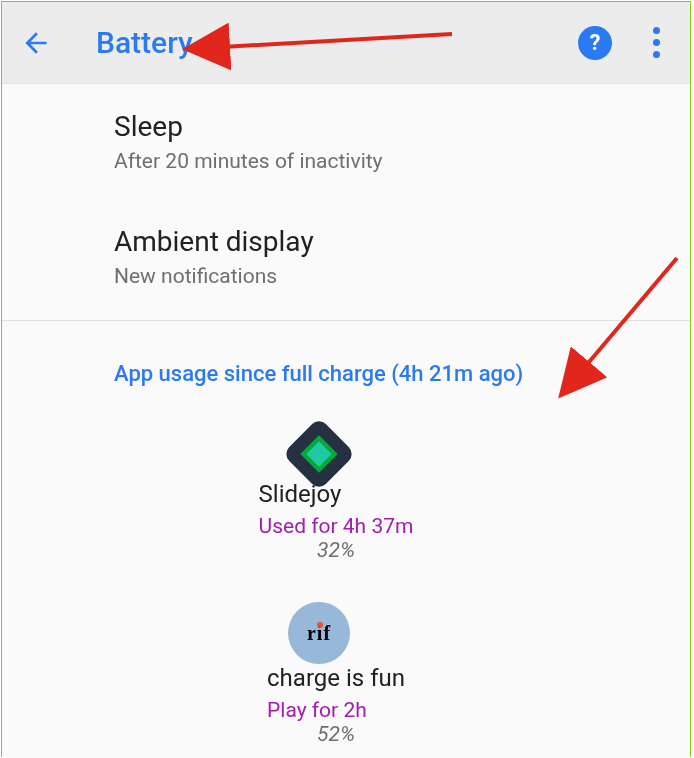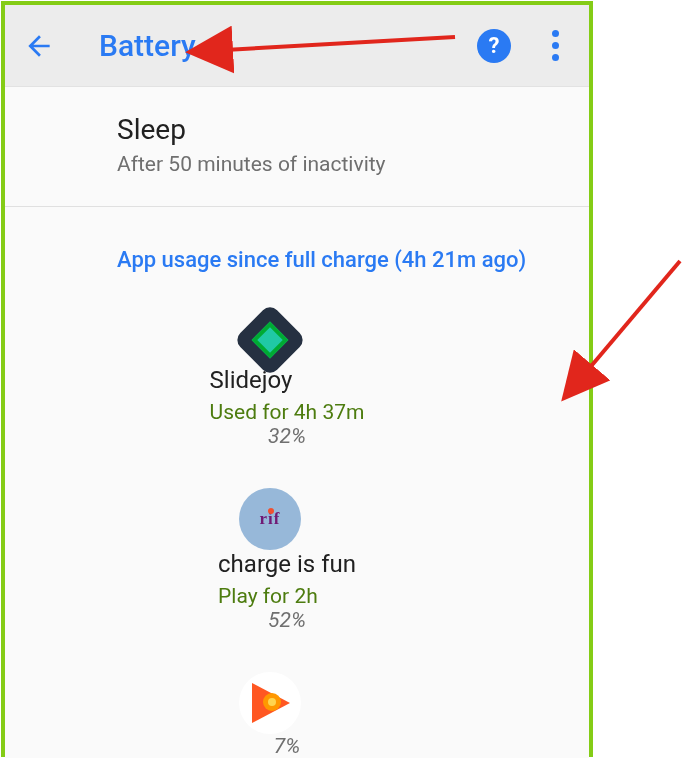--- a/index.html
+++ b/index.html
@@ -1,47 +1,47 @@
 <!DOCTYPE html>
 <html><head>
 <meta charset="utf-8">
 <style>
   * { box-sizing: border-box; margin: 0; padding: 0; }
   html, body { width: 694px; height: 758px; font-family: Roboto, "Helvetica Neue", Arial, sans-serif; background: #fff; overflow: hidden; }
-  .frame { width: 592px; height: 756px; border: 4px solid #84cc16; margin: 1px; position: relative; background: #fafafa; }
+  .frame { width: 690px; height: 756px; border: 1px solid #84cc16; margin: 1px; position: relative; background: #fafafa; }
   .appbar { height: 82px; background: #ececec; border-bottom: 1px solid #e2e2e2; display: flex; align-items: center; padding: 0 14px 0 8px; position: relative; }
   .back { width: 52px; height: 52px; display: flex; align-items: center; justify-content: center; cursor: pointer; }
   .title { flex: 0 0 auto; color: #2a7af3; font-size: 30px; font-weight: 500; margin-left: 34px; }
   .appbar-right { margin-left: auto; display: flex; align-items: center; gap: 30px; padding-right: 6px;}
   .help { width: 34px; height: 34px; border-radius: 50%; background: #2a7af3; color: #fff; display: flex; align-items: center; justify-content: center; font-weight: 700; font-size: 22px; cursor:pointer; }
   .overflow { width: 28px; display:flex; flex-direction:column; align-items:center; gap:5px; cursor:pointer; padding: 8px 0;}
   .overflow span { width: 7px; height: 7px; border-radius: 50%; background: #2a7af3; }
   .content { position: relative; background:#fafafa; }
 
   .row { padding: 0 24px 0 112px; }
   .row .t  { font-size: 28px; color: #212121; font-weight: 400; }
   .row .st { font-size: 21px; color: #6f6f6f; margin-top: 6px; }
   .divider { height: 1px; background: #e0e0e0; }
 
   .section-title { color: #2a7af3; font-size: 22px; font-weight: 500; padding: 40px 24px 22px 112px; }
 
   .app-row { display: flex; align-items: center; padding: 20px 34px 20px 14px; min-height: 110px; cursor:pointer;flex-direction:column;}
   .app-icon { width: 62px; height: 62px; border-radius: 50%; flex: 0 0 62px; margin-left: 0; margin-right: 34px; display:flex; align-items:center; justify-content:center; }
   .app-text { flex: 1 1 auto; }
   .app-text .t  { font-size: 24px; color: #212121; }
-  .app-text .st { font-size: 21px; color: #4d7c0f; margin-top: 6px; }
+  .app-text .st { font-size: 21px; color: #a21caf; margin-top: 6px; }
   .app-pct { font-size: 21px; color: #6f6f6f; font-style: italic; }
 
   
   .overlay { position: absolute; inset:0; pointer-events:none; }
 
   
   .icon-slidejoy { background: #253041; transform: rotate(45deg); border-radius: 10px; width:52px; height:52px; margin-left:6px; margin-right:40px; display:flex; align-items:center; justify-content:center;}
   .icon-slidejoy .inner { width: 26px; height: 26px; background: #20c9a5; border: 4px solid #0a3; transform: rotate(0deg);}
-  .icon-rif { background: #97b8d9; color:#701a75; font-weight:700; font-size:17px; font-family: serif; letter-spacing:1px; position:relative;}
+  .icon-rif { background: #97b8d9; color:#000000; font-weight:700; font-size:20px; font-family: serif; letter-spacing:1px; position:relative;}
   .icon-rif .dot { position:absolute; width:6px; height:6px; background:#f05030; border-radius:50%; top:20px; left:29px;}
   .icon-gpm { background:#fff; position:relative; }
 </style>
 </head>
 <body>
 
 <div class="frame">
   <div class="appbar">
     <div class="back">
       <svg width="32" height="32" viewBox="0 0 24 24">
@@ -58,23 +58,27 @@
         <span></span>
         <span></span>
       </div>
     </div>
   </div>
 
   <div class="content">
 
     <div class="row" style="padding-top:26px; padding-bottom:30px;">
       <div class="t">Sleep</div>
-      <div class="st">After 50 minutes of inactivity</div>
+      <div class="st">After 20 minutes of inactivity</div>
     </div>
 
+    <div class="row" style="padding-top:22px; padding-bottom:32px;">
+      <div class="t">Ambient display</div>
+      <div class="st">New notifications</div>
+    </div>
 
     <div class="divider"></div>
 
     <div class="section-title">App usage since full charge (4h 21m ago)</div>
 
     <div class="app-row">
       <div class="icon-slidejoy">
           <div class="inner"></div>
         </div>
       <div class="app-text">

